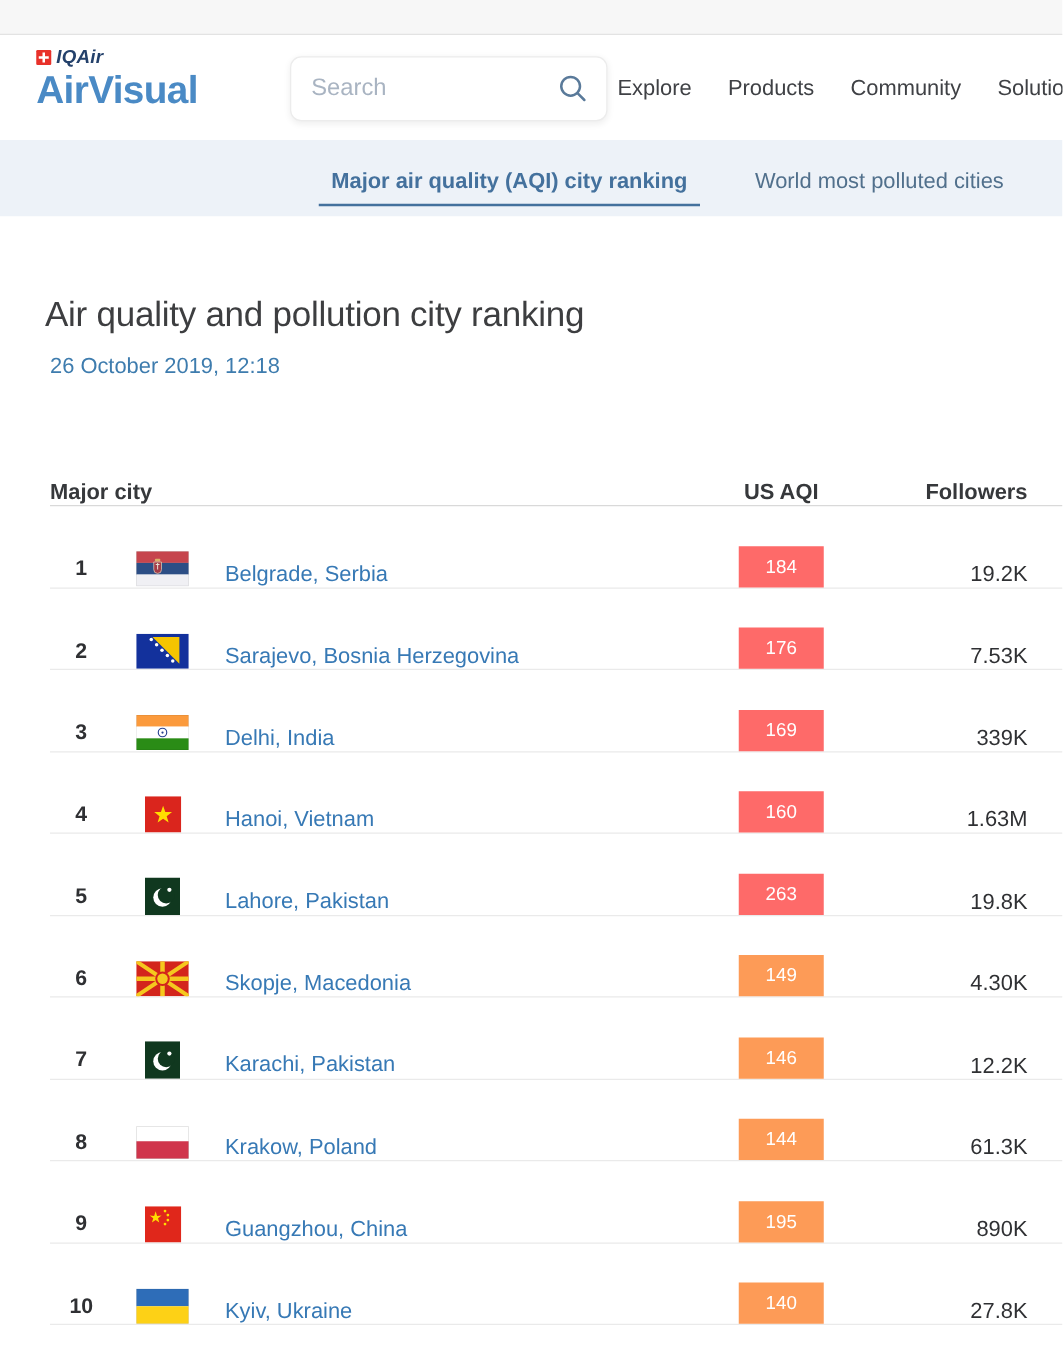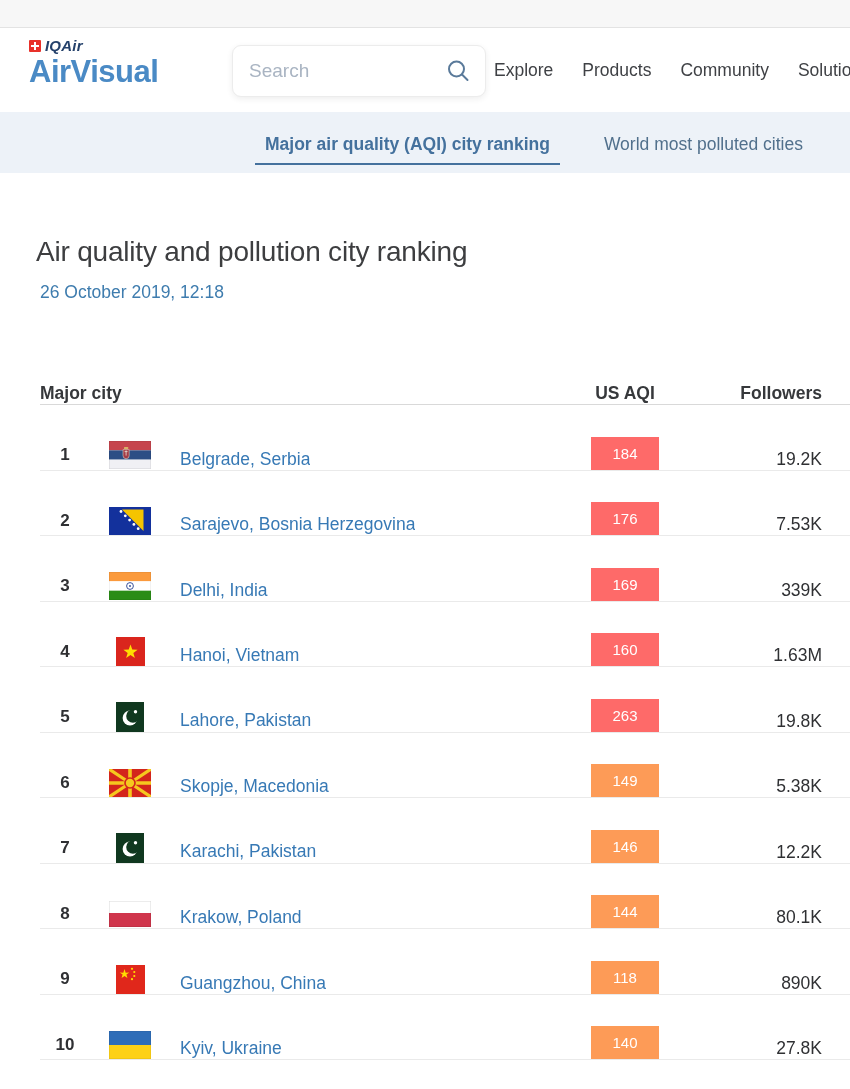--- a/index.html
+++ b/index.html
@@ -235,21 +235,21 @@
     <circle cx="21" cy="14" r="5.8" fill="#d3251c"></circle>
     <circle cx="21" cy="14" r="4.2" fill="#f5c81e"></circle>
               </svg>
             </div>
       <a class="r-city">Skopje, Macedonia</a>
     </div>
     <div class="col-aqi">
       <div class="badge" style="background: rgb(253, 155, 87);">149</div>
     </div>
     <div class="col-followers">
-      <span class="r-followers">5.38K</span>
+      <span class="r-followers">4.30K</span>
     </div>
   </div>
 
   <div class="row">
     <div class="col-main">
       <div class="r-rank">7</div>
       <div class="flag">
               <svg width="28" height="30" viewBox="0 0 28 30">
     <rect width="28" height="30" fill="#10381f"></rect>
     <circle cx="14" cy="16" r="7.4" fill="#fff"></circle>
@@ -276,21 +276,21 @@
     <rect y="12" width="42" height="14" fill="#d0354c"></rect>
     <rect width="42" height="26" fill="none" stroke="rgba(0,0,0,.15)"></rect>
               </svg>
             </div>
       <a class="r-city">Krakow, Poland</a>
     </div>
     <div class="col-aqi">
       <div class="badge" style="background: rgb(253, 155, 87);">144</div>
     </div>
     <div class="col-followers">
-      <span class="r-followers">80.1K</span>
+      <span class="r-followers">61.3K</span>
     </div>
   </div>
 
   <div class="row">
     <div class="col-main">
       <div class="r-rank">9</div>
       <div class="flag">
               <svg width="29" height="29" viewBox="0 0 29 29">
     <rect width="29" height="29" fill="#e0271b"></rect>
     <polygon fill="#ffde00" points="8.5,4 9.68,7.82 13.26,7.45 10.4,9.62 11.44,13.05 8.5,11 5.56,13.05 6.6,9.62 3.74,7.45 7.32,7.82"></polygon>
@@ -298,21 +298,21 @@
       <circle cx="16" cy="3.8" r="1.1"></circle>
                   <circle cx="18.3" cy="7" r="1.1"></circle>
       <circle cx="18.3" cy="11" r="1.1"></circle>
                   <circle cx="16" cy="14.2" r="1.1"></circle>
     </g>
               </svg>
             </div>
       <a class="r-city">Guangzhou, China</a>
     </div>
     <div class="col-aqi">
-      <div class="badge" style="background: rgb(253, 155, 87);">118</div>
+      <div class="badge" style="background: rgb(253, 155, 87);">195</div>
     </div>
     <div class="col-followers">
       <span class="r-followers">890K</span>
     </div>
   </div>
 
   <div class="row">
     <div class="col-main">
       <div class="r-rank">10</div>
       <div class="flag">

